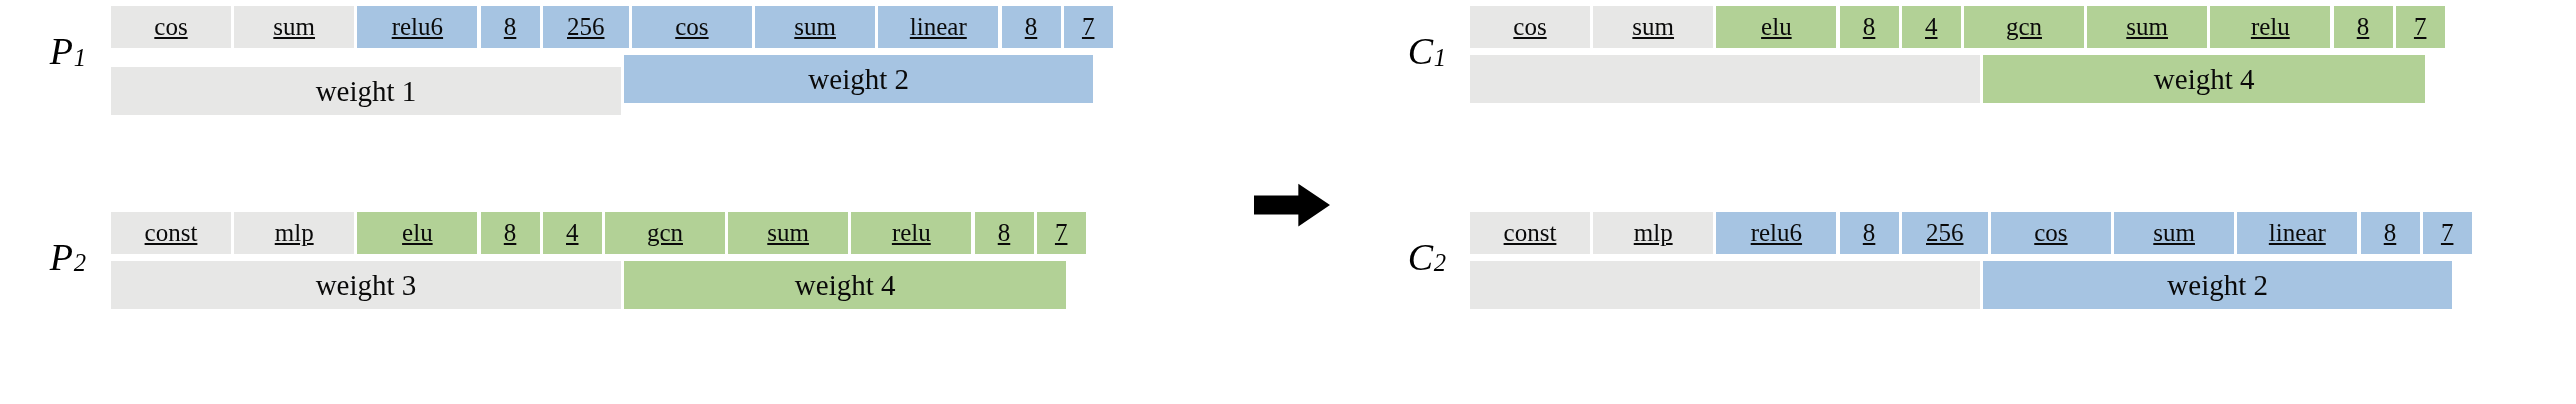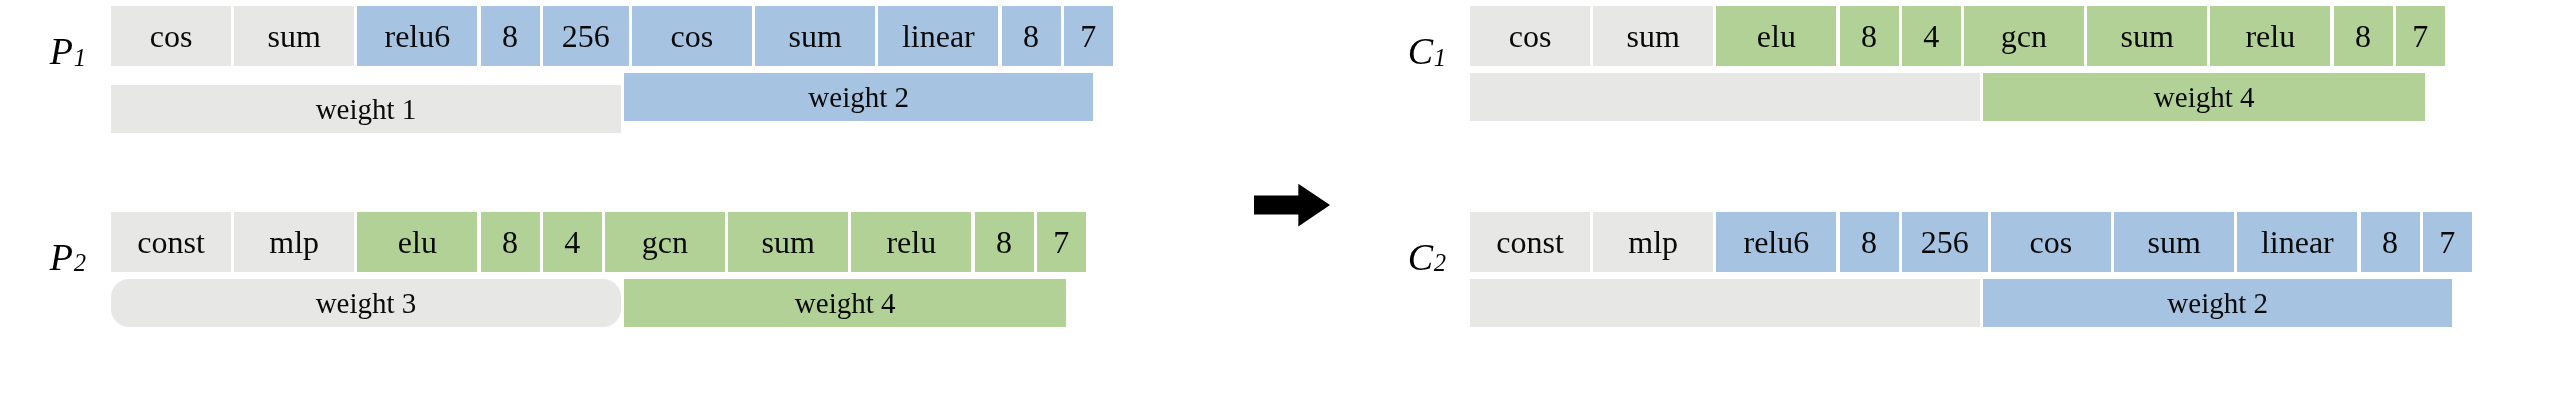--- a/index.html
+++ b/index.html
@@ -67,28 +67,29 @@
   }
 
   .cells-row,
   .weights-row {
     display: flex;
     flex-direction: row;
     gap: 3.2px;
   }
 
   .cell {
-    height: 60px;
+    height: 42px;
     display: flex;
     align-items: center;
     justify-content: center;
-    font-size: 32px;
+    font-size: 25px;
     color: #0a0a0a;
     box-sizing: border-box;
     white-space: nowrap;
+    text-decoration: underline;
   }
 
   .wcell {
     height: 48px;
     display: flex;
     align-items: center;
     justify-content: center;
     font-size: 29px;
     color: #0a0a0a;
     box-sizing: border-box;
@@ -153,21 +154,21 @@
             <div class="cell c-green" style="width: 120px;">elu</div>
             <div class="cell c-green" style="width: 59px;">8</div>
             <div class="cell c-green" style="width: 59px;">4</div>
             <div class="cell c-green" style="width: 120px;">gcn</div>
             <div class="cell c-green" style="width: 120px;">sum</div>
             <div class="cell c-green" style="width: 120px;">relu</div>
             <div class="cell c-green" style="width: 59px;">8</div>
             <div class="cell c-green" style="width: 49px;">7</div>
           </div>
         <div class="weights-row">
-            <div class="wcell c-gray" style="width: 510px; border-radius: 18px;">weight 3</div>
+            <div class="wcell c-gray" style="width: 510px;">weight 3</div>
             <div class="wcell c-green" style="width: 442px;">weight 4</div>
           </div>
       </div>
     </div>
   </div>
 
   <div id="arrow-transform">
     <svg viewBox="0 0 96 60" width="76" height="48" aria-hidden="true">
       <polygon points="0,18 56,18 56,3 96,30 56,57 56,42 0,42" fill="#000000"></polygon>
     </svg>

